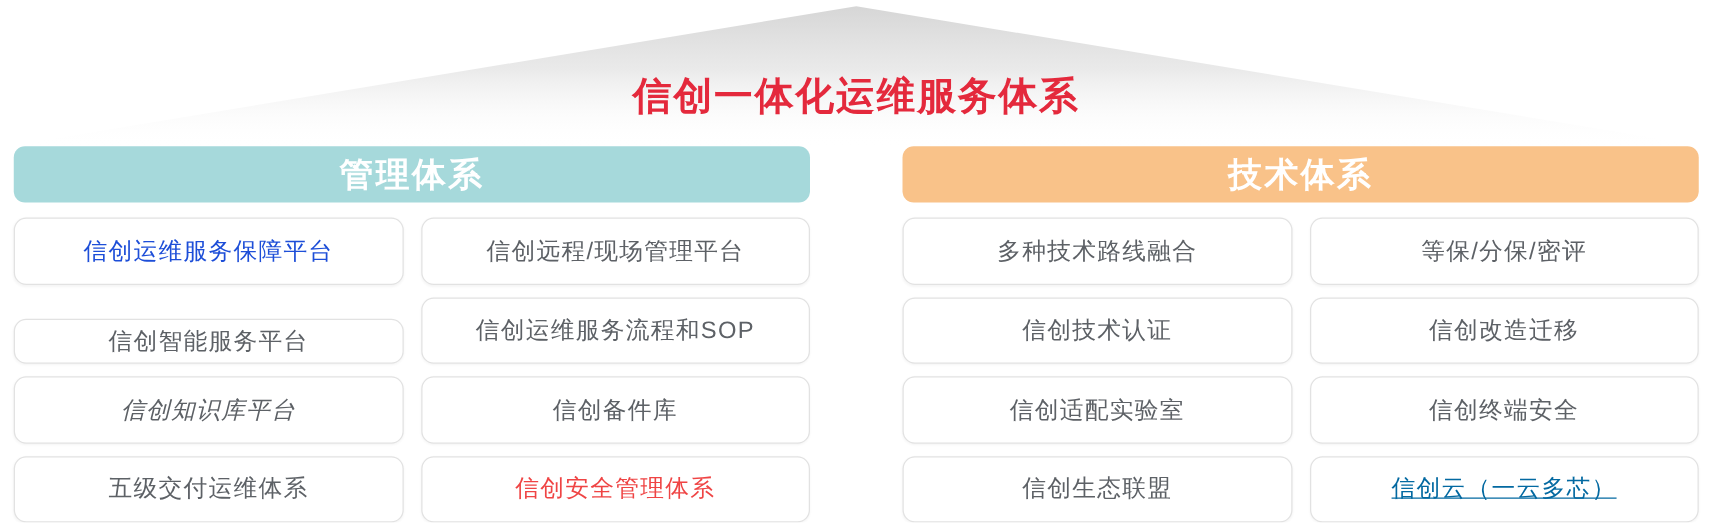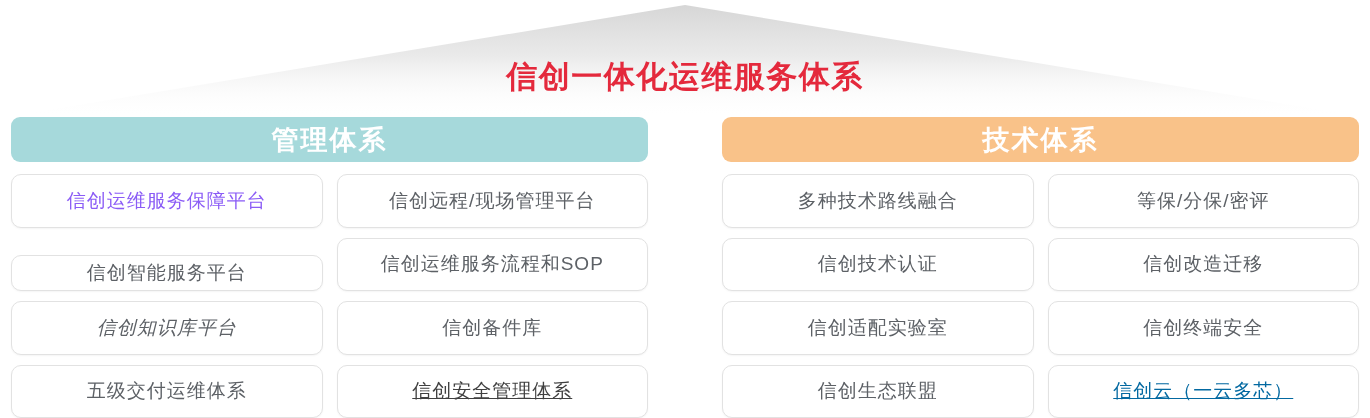--- a/index.html
+++ b/index.html
@@ -110,31 +110,31 @@
   <polygon points="685,5 1370,118 0,118" fill="url(#roofFade)"></polygon>
 </svg>
 
 <div id="page-title" style="color: rgb(228, 41, 60);">信创一体化运维服务体系</div>
 
 <div id="panels">
 
   <section class="panel">
     <div class="panel-header mgmt" style="background: rgb(166, 217, 219);">管理体系</div>
     <div class="panel-grid">
-      <div class="cell" style="border-color: rgb(226, 226, 226); color: #8b5cf6;">信创运维服务保障平台</div>
+      <div class="cell" style="border-color: rgb(226, 226, 226); color: #1d4ed8;">信创运维服务保障平台</div>
       <div class="cell" style="border-color: rgb(226, 226, 226); color: rgb(93, 97, 102);">信创远程/现场管理平台</div>
 
       <div class="cell" style="border-color: rgb(226, 226, 226); color: rgb(93, 97, 102); margin-top: 17px;">信创智能服务平台</div>
       <div class="cell" style="border-color: rgb(226, 226, 226); color: rgb(93, 97, 102);">信创运维服务流程和SOP</div>
 
       <div class="cell" style="border-color: rgb(226, 226, 226); color: rgb(93, 97, 102); font-style: italic;">信创知识库平台</div>
       <div class="cell" style="border-color: rgb(226, 226, 226); color: rgb(93, 97, 102);">信创备件库</div>
 
       <div class="cell" style="border-color: rgb(226, 226, 226); color: rgb(93, 97, 102);">五级交付运维体系</div>
-      <div class="cell" style="border-color: rgb(226, 226, 226); color: #404040; text-decoration: underline;">信创安全管理体系</div>
+      <div class="cell" style="border-color: rgb(226, 226, 226); color: #ef4444;">信创安全管理体系</div>
     </div>
   </section>
 
   <section class="panel">
     <div class="panel-header tech" style="background: rgb(249, 194, 137);">技术体系</div>
     <div class="panel-grid">
       <div class="cell" style="border-color: rgb(226, 226, 226); color: rgb(93, 97, 102);">多种技术路线融合</div>
       <div class="cell" style="border-color: rgb(226, 226, 226); color: rgb(93, 97, 102);">等保/分保/密评</div>
 
       <div class="cell" style="border-color: rgb(226, 226, 226); color: rgb(93, 97, 102);">信创技术认证</div>

